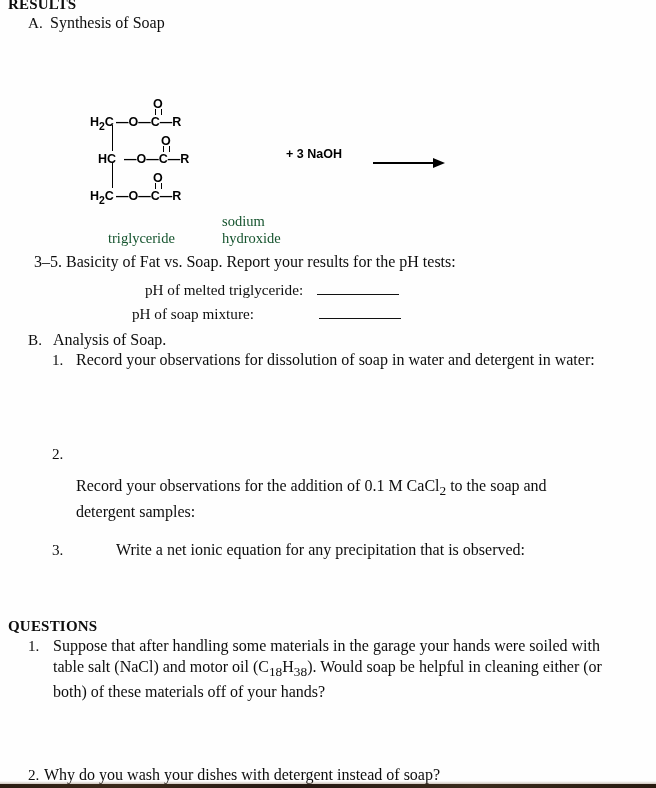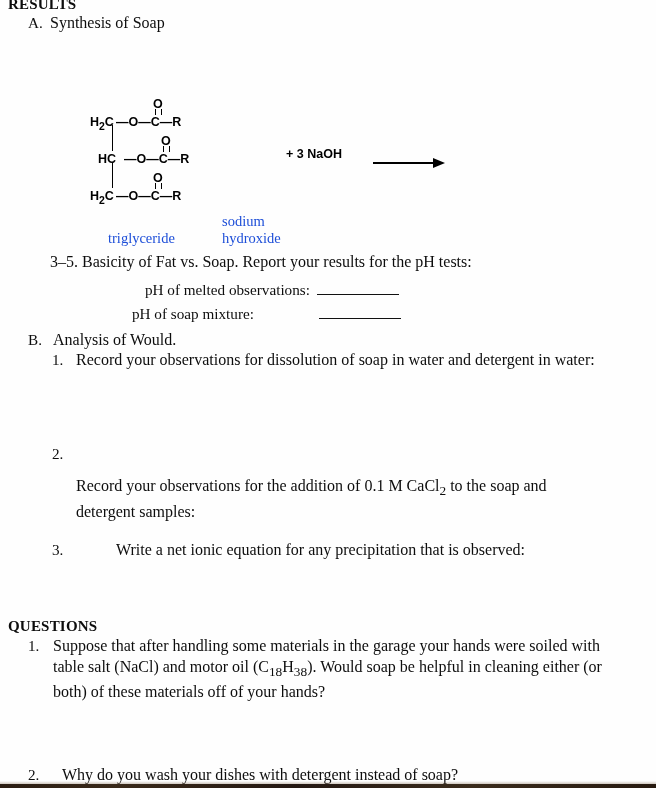--- a/index.html
+++ b/index.html
@@ -48,21 +48,21 @@
     font-size: 15.2px;
     line-height: 20.5px;
   }
 
   
   #marker-A   { left: 28px; top: 13px; }
   #item-A-title { left: 50px; top: 13px; width: 400px; }
   #item-A-12  { left: 50px; top: 33px; width: 545px; }
 
   
-  #item-A-35  { left: 50px; top: 252px; width: 560px; }
+  #item-A-35  { left: 34px; top: 252px; width: 560px; }
 
   
   .ph-row {
     position: absolute;
     font-size: 15.2px;
     line-height: 20.5px;
     white-space: nowrap;
   }
   #ph-row-1 { left: 145px; top: 280px; }
   #ph-row-2 { left: 132px; top: 304px; }
@@ -88,21 +88,21 @@
   #item-B2   { left: 76px; top: 444px; width: 525px; margin-top: 32px; }
 
   #marker-B3 { left: 52px; top: 540px; }
   #item-B3   { left: 76px; top: 540px; width: 540px; margin-left: 40px; }
 
   
   #marker-Q1 { left: 28px; top: 636px; }
   #item-Q1   { left: 53px; top: 636px; width: 555px; }
 
   #marker-Q2 { left: 28px; top: 765px; }
-  #item-Q2   { left: 62px; top: 765px; width: 555px; }
+  #item-Q2   { left: 44px; top: 765px; width: 555px; }
 
   
   #scheme {
     position: absolute;
     left: 90px;
     top: 95px;
     width: 470px;
     height: 150px;
   }
   .struct {
@@ -199,21 +199,21 @@
     border-bottom: 5.5px solid transparent;
     border-left: 12px solid #000;
   }
 
   
   .caption {
     position: absolute;
     font-family: "Liberation Serif", "DejaVu Serif", serif;
     font-size: 14.5px;
     line-height: 17px;
-    color: #1d4ed8;
+    color: #14532d;
     text-align: left;
     white-space: pre-line;
   }
   #caption-triglyceride { left: 18px; top: 135px; }
   #caption-naoh { left: 132px; top: 118px; }
 
   
   #scan-edge {
     position: absolute;
     left: 0;
@@ -279,30 +279,30 @@
 
     <div class="caption" id="caption-triglyceride">triglyceride</div>
 
     <div class="caption" id="caption-naoh">sodium
 hydroxide</div>
   </div>
 
   <div class="txt" id="item-A-35">3–5. Basicity of Fat vs. Soap. Report your results for the pH tests:</div>
 
   <div class="ph-row" id="ph-row-1">
-    <span class="ph-label" id="ph-label-1">pH of melted observations:</span><span class="ph-blank"></span>
+    <span class="ph-label" id="ph-label-1">pH of melted triglyceride:</span><span class="ph-blank"></span>
   </div>
 
   <div class="ph-row" id="ph-row-2">
     <span class="ph-label" id="ph-label-2">pH of soap mixture:</span><span class="ph-blank"></span>
   </div>
 
   <div class="marker" id="marker-B">B.</div>
 
-  <div class="txt" id="item-B-title">Analysis of Would.</div>
+  <div class="txt" id="item-B-title">Analysis of Soap.</div>
 
   <div class="marker" id="marker-B1">1.</div>
   <div class="txt" id="item-B1">Record your observations for dissolution of soap in water and detergent in water:</div>
 
   <div class="marker" id="marker-B2">2.</div>
   <div class="txt" id="item-B2">Record your observations for the addition of 0.1 M CaCl<sub>2</sub> to the soap and detergent samples:</div>
 
   <div class="marker" id="marker-B3">3.</div>
   <div class="txt" id="item-B3">Write a net ionic equation for any precipitation that is observed:</div>
 

